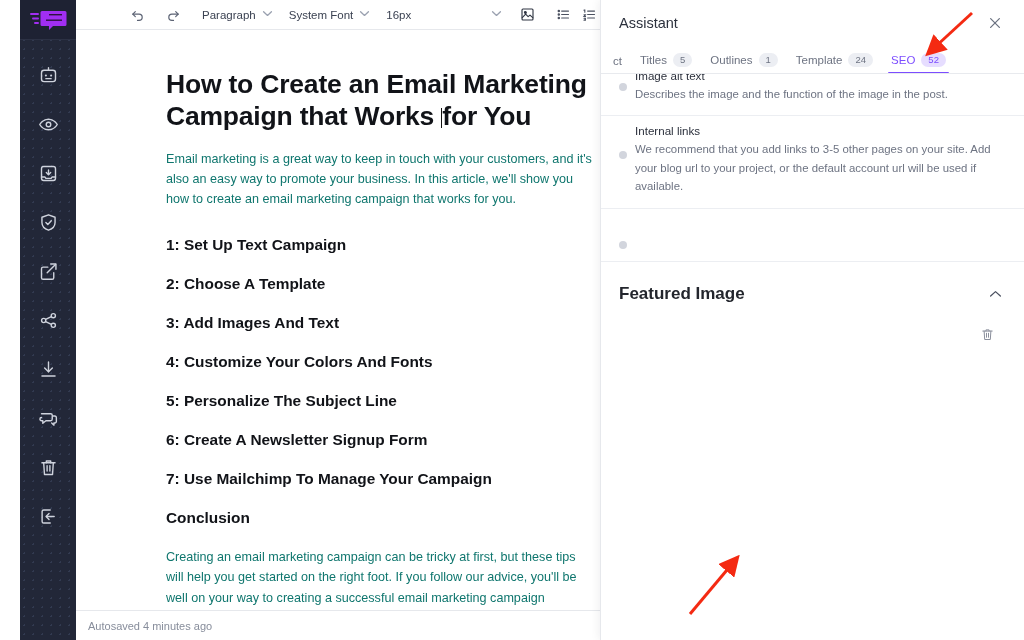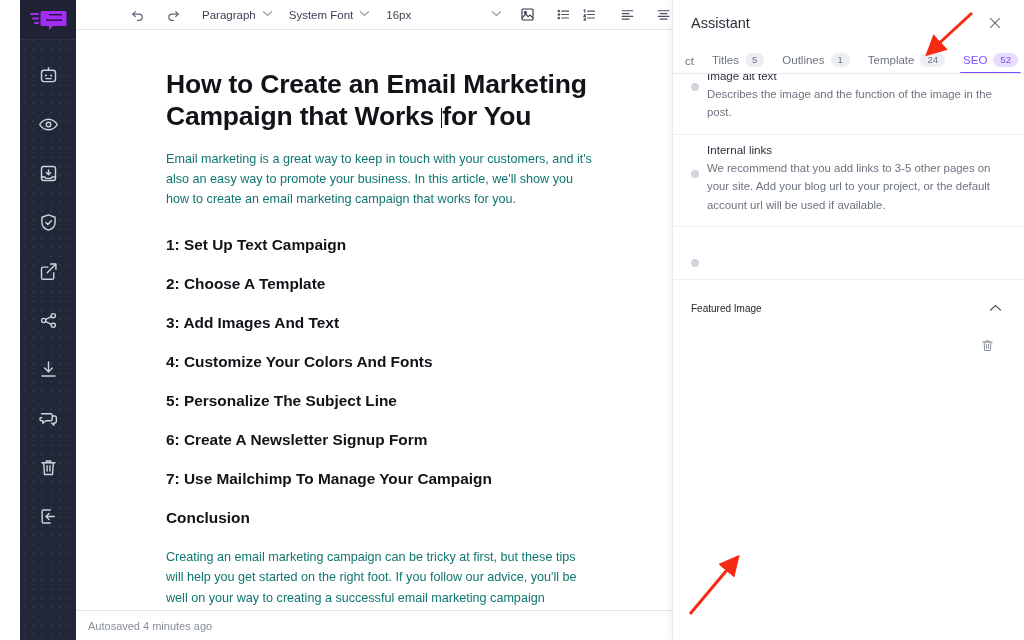--- a/index.html
+++ b/index.html
@@ -96,21 +96,21 @@
     display: flex; align-items: center; justify-content: space-between;
     padding: 0 12px 0 12px;
     font-size: 11px; color: #878d9b; background: #fff;
   }
   .wc { display: flex; align-items: center; gap: 7px; cursor: pointer; }
   .wc .tri { font-size: 8px; color: #878d9b; }
 
   
   .assistant {
     position: absolute; top: 0; right: 0;
-    width: 352px; height: 640px;
+    width: 424px; height: 640px;
     background: #ffffff;
     border-left: 1px solid #e6e8ec;
     box-shadow: -2px 0 8px rgba(20,24,40,0.06);
     z-index: 10; overflow: hidden;
     display: flex; flex-direction: column;
   }
   .asst-head {
     height: 46px; flex: 0 0 46px;
     display: flex; align-items: center; justify-content: space-between;
     padding: 0 18px 0 18px;
@@ -164,21 +164,21 @@
   .seo-d { font-size: 11.4px; color: #6d7382; line-height: 1.62; }
   .seo-row.clipped { padding-top: 0; margin-top: -5px; }
 
   .featured {
     padding: 22px 22px 0 18px;
   }
   .featured-head {
     display: flex; align-items: center; justify-content: space-between;
     cursor: pointer; padding-bottom: 10px;
   }
-  .featured-title { font-size: 10px; font-weight: normal; color: #23262d; }
+  .featured-title { font-size: 17px; font-weight: bold; color: #23262d; }
   .chev { color: #4b5160; font-size: 11px; }
   .dropzone {
     margin: 34px 0 0 4px;
     height: 180px; border: 1.5px dashed #c9ccd4;
     border-radius: 3px;
     display: flex; align-items: center; justify-content: center;
     cursor: pointer; background: #fff;
   }
   .dropzone span { font-size: 11.5px; color: #6d7382; }
   .featured-actions {

